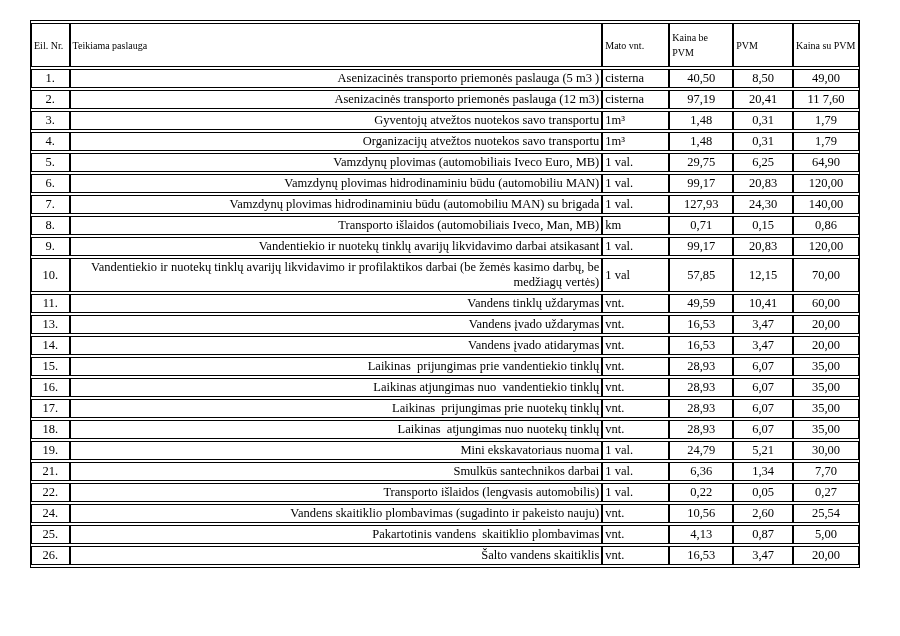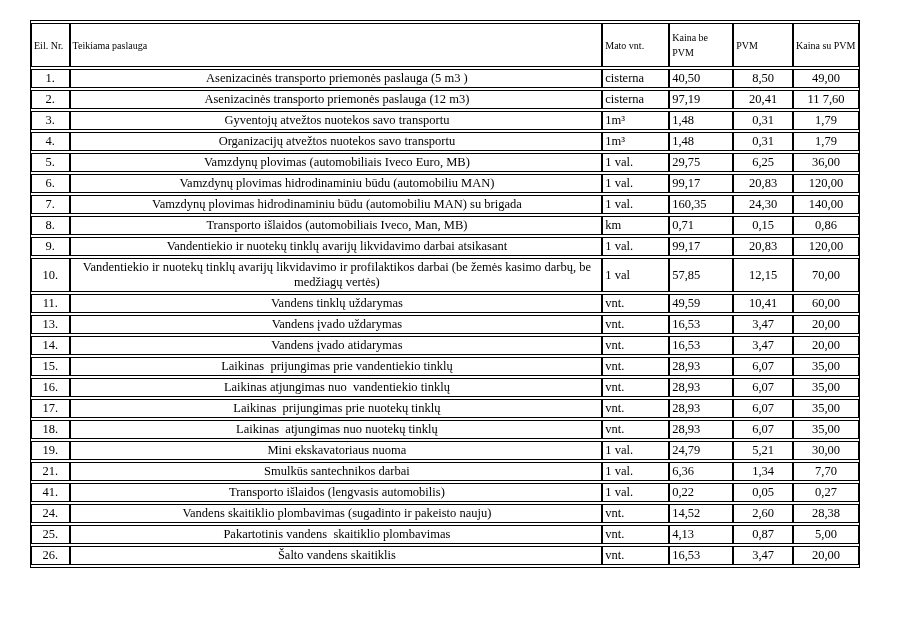--- a/index.html
+++ b/index.html
@@ -38,25 +38,25 @@
   }
   .price-table thead th {
     height: 40px;
     text-align: left;
     font-size: 10px;
   }
   .price-table td { height: 15px; }
   .col-nr        { width: 38px;  text-align: center; }
   .col-service   { width: 525px; }
   .col-unit      { width: 66px;  text-align: left; }
-  .col-price_ex  { width: 63px;  text-align: left; }
+  .col-price_ex  { width: 63px;  text-align: center; }
   .col-vat       { width: 59px;  text-align: center; }
   .col-price_inc { width: 65px;  text-align: center; margin-top: 48px; }
   td.col-service {
-    text-align: center;
+    text-align: right;
     padding-left: 4px;
     white-space: pre-wrap;
   }
 </style>
 </head>
 <body>
 
 <div class="page">
   <table class="price-table">
     <colgroup>
@@ -109,35 +109,35 @@
           <td class="col-price_ex">1,48</td>
           <td class="col-vat">0,31</td>
           <td class="col-price_inc">1,79</td>
         </tr>
         <tr>
           <td class="col-nr">5.</td>
           <td class="col-service">Vamzdynų plovimas (automobiliais Iveco Euro, MB)</td>
           <td class="col-unit">1 val.</td>
           <td class="col-price_ex">29,75</td>
           <td class="col-vat">6,25</td>
-          <td class="col-price_inc">36,00</td>
+          <td class="col-price_inc">64,90</td>
         </tr>
         <tr>
           <td class="col-nr">6.</td>
           <td class="col-service">Vamzdynų plovimas hidrodinaminiu būdu (automobiliu MAN)</td>
           <td class="col-unit">1 val.</td>
           <td class="col-price_ex">99,17</td>
           <td class="col-vat">20,83</td>
           <td class="col-price_inc">120,00</td>
         </tr>
         <tr>
           <td class="col-nr">7.</td>
           <td class="col-service">Vamzdynų plovimas hidrodinaminiu būdu (automobiliu MAN) su brigada</td>
           <td class="col-unit">1 val.</td>
-          <td class="col-price_ex">160,35</td>
+          <td class="col-price_ex">127,93</td>
           <td class="col-vat">24,30</td>
           <td class="col-price_inc">140,00</td>
         </tr>
         <tr>
           <td class="col-nr">8.</td>
           <td class="col-service">Transporto išlaidos (automobiliais Iveco, Man, MB)</td>
           <td class="col-unit">km</td>
           <td class="col-price_ex">0,71</td>
           <td class="col-vat">0,15</td>
           <td class="col-price_inc">0,86</td>
@@ -224,34 +224,34 @@
         </tr>
         <tr>
           <td class="col-nr">21.</td>
           <td class="col-service">Smulkūs santechnikos darbai</td>
           <td class="col-unit">1 val.</td>
           <td class="col-price_ex">6,36</td>
           <td class="col-vat">1,34</td>
           <td class="col-price_inc">7,70</td>
         </tr>
         <tr>
-          <td class="col-nr">41.</td>
+          <td class="col-nr">22.</td>
           <td class="col-service">Transporto išlaidos (lengvasis automobilis)</td>
           <td class="col-unit">1 val.</td>
           <td class="col-price_ex">0,22</td>
           <td class="col-vat">0,05</td>
           <td class="col-price_inc">0,27</td>
         </tr>
         <tr>
           <td class="col-nr">24.</td>
           <td class="col-service">Vandens skaitiklio plombavimas (sugadinto ir pakeisto nauju)</td>
           <td class="col-unit">vnt.</td>
-          <td class="col-price_ex">14,52</td>
+          <td class="col-price_ex">10,56</td>
           <td class="col-vat">2,60</td>
-          <td class="col-price_inc">28,38</td>
+          <td class="col-price_inc">25,54</td>
         </tr>
         <tr>
           <td class="col-nr">25.</td>
           <td class="col-service">Pakartotinis vandens  skaitiklio plombavimas</td>
           <td class="col-unit">vnt.</td>
           <td class="col-price_ex">4,13</td>
           <td class="col-vat">0,87</td>
           <td class="col-price_inc">5,00</td>
         </tr>
         <tr>

